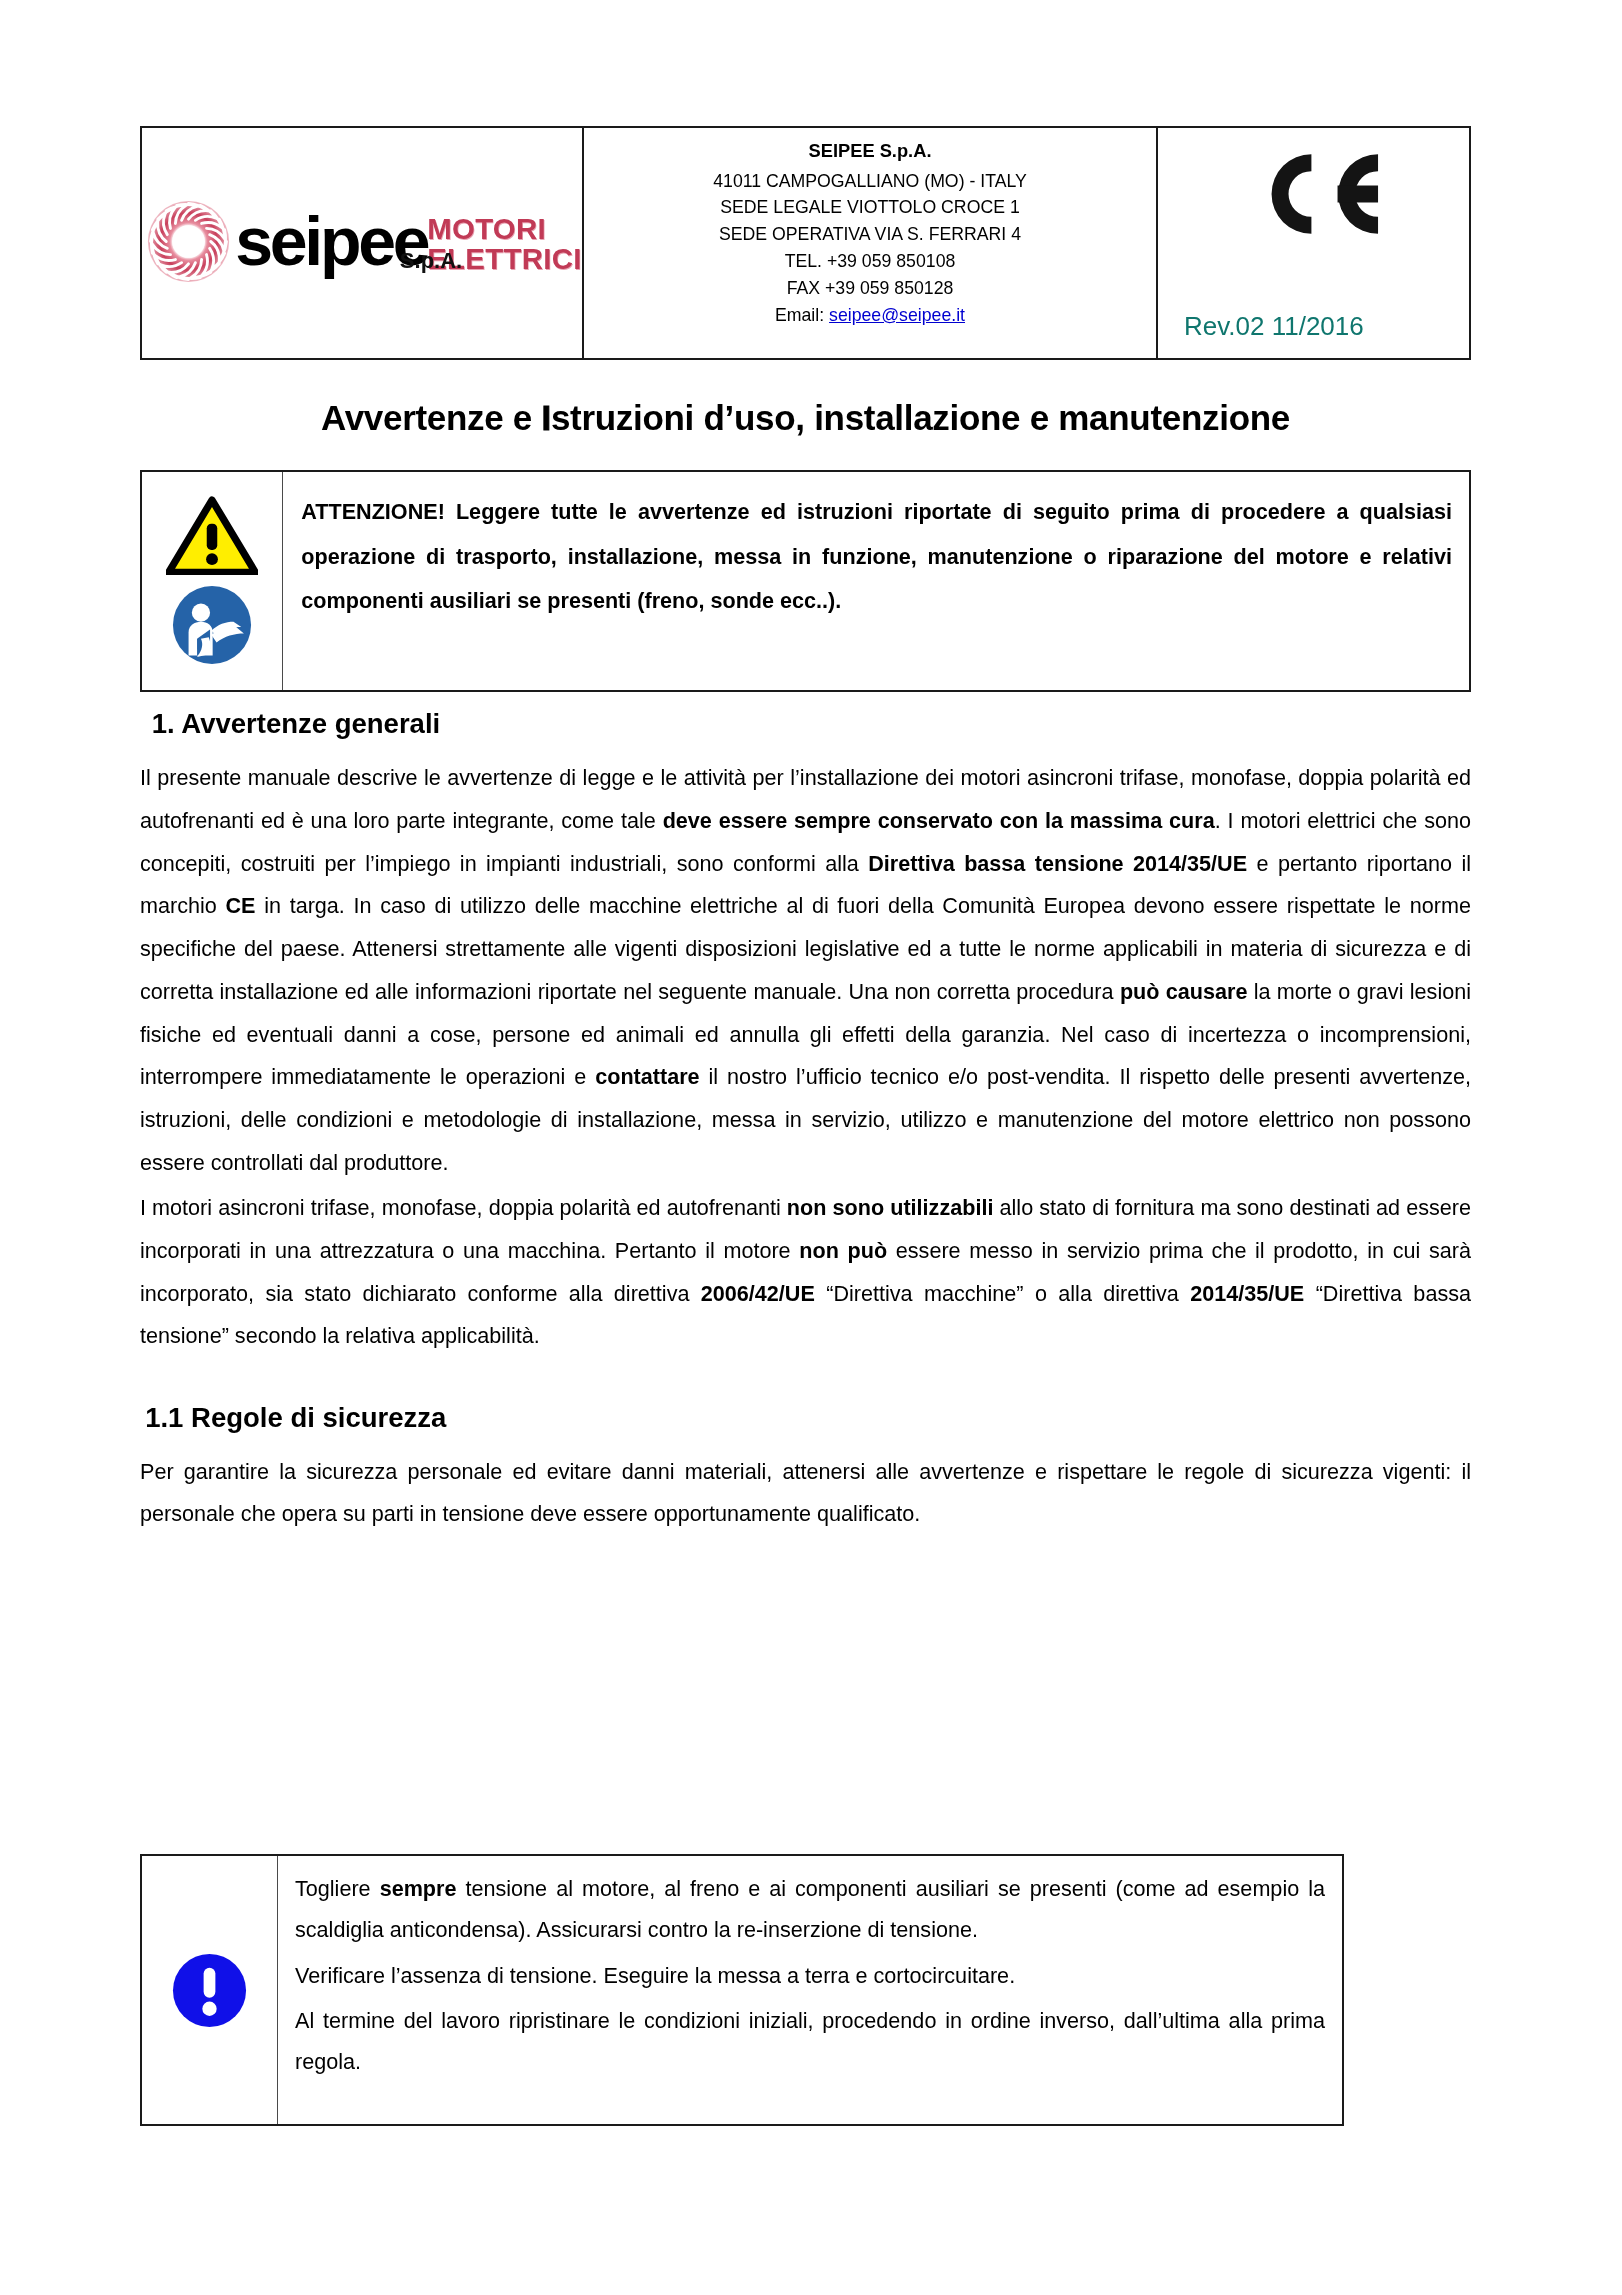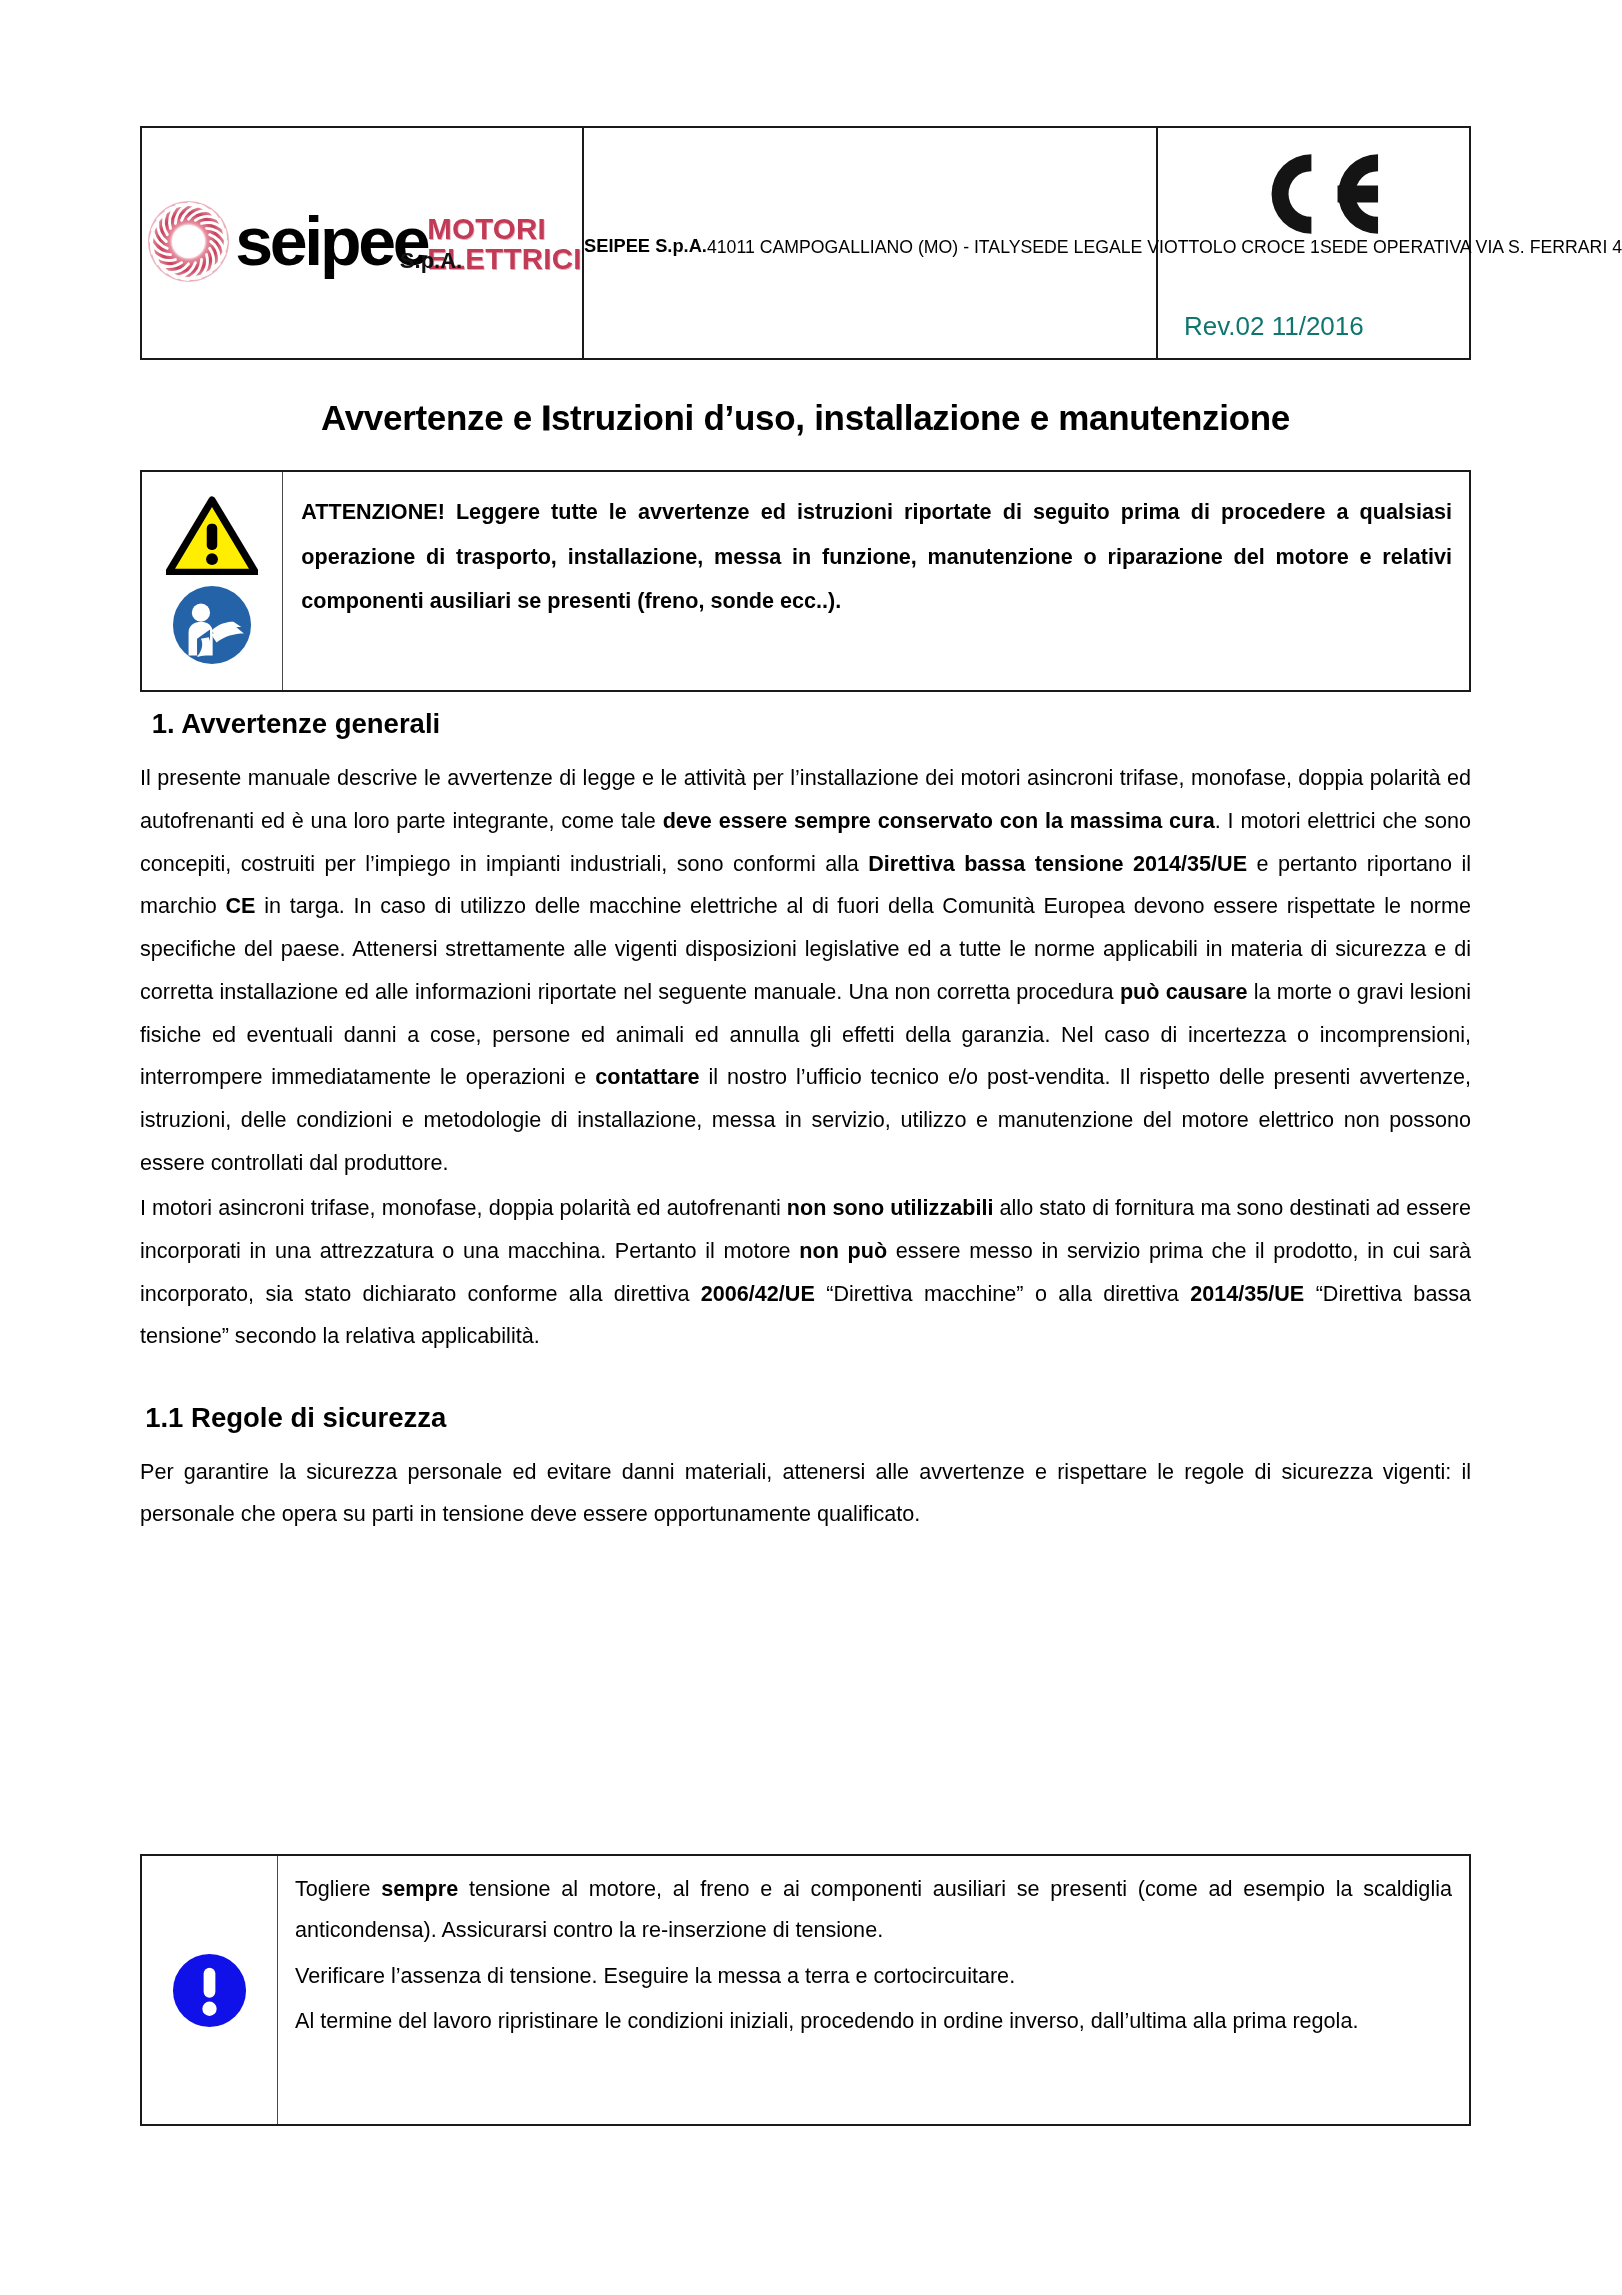--- a/index.html
+++ b/index.html
@@ -43,21 +43,21 @@
     width: 442px;
     border-right: 2px solid #1a1a1a;
     display: flex;
     align-items: center;
     justify-content: center;
   }
   .hdr-addr-cell {
     width: 574px;
     border-right: 2px solid #1a1a1a;
     display: flex;
-    flex-direction: row;
+    flex-direction: column;
     align-items: center;
     justify-content: flex-start;
     padding-top: 9.2px;
   }
   .hdr-ce-cell {
     flex: 1;
     position: relative;
   }
 
   
@@ -227,21 +227,21 @@
     hyphens: none;
   }
   p.body-par b { font-weight: bold; }
   .spacer-md { height: 41px; }
 
   
   .safety-box {
     position: absolute;
     left: 140px;
     top: 1854px;
-    width: 1331px;
+    width: 1204px;
     height: 272px;
     border: 2px solid #1a1a1a;
     box-sizing: border-box;
     display: flex;
   }
   .safety-icon-cell {
     width: 136px;
     border-right: 1.3px solid #4a4a4a;
     box-sizing: border-box;
     display: flex;

